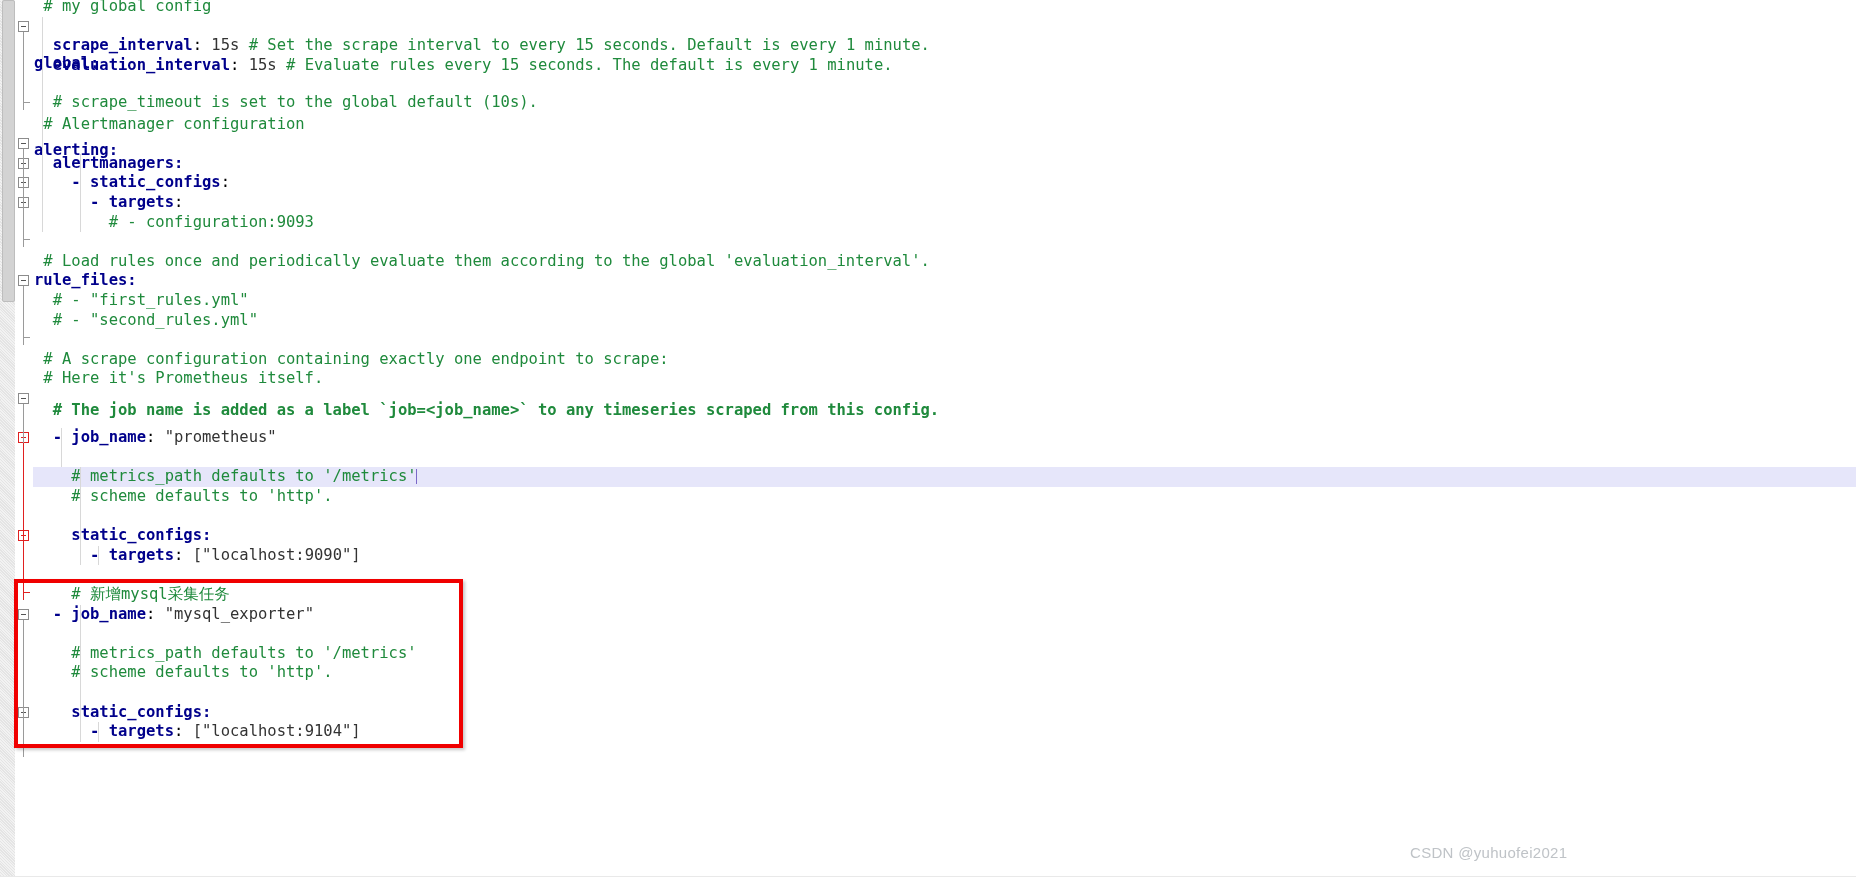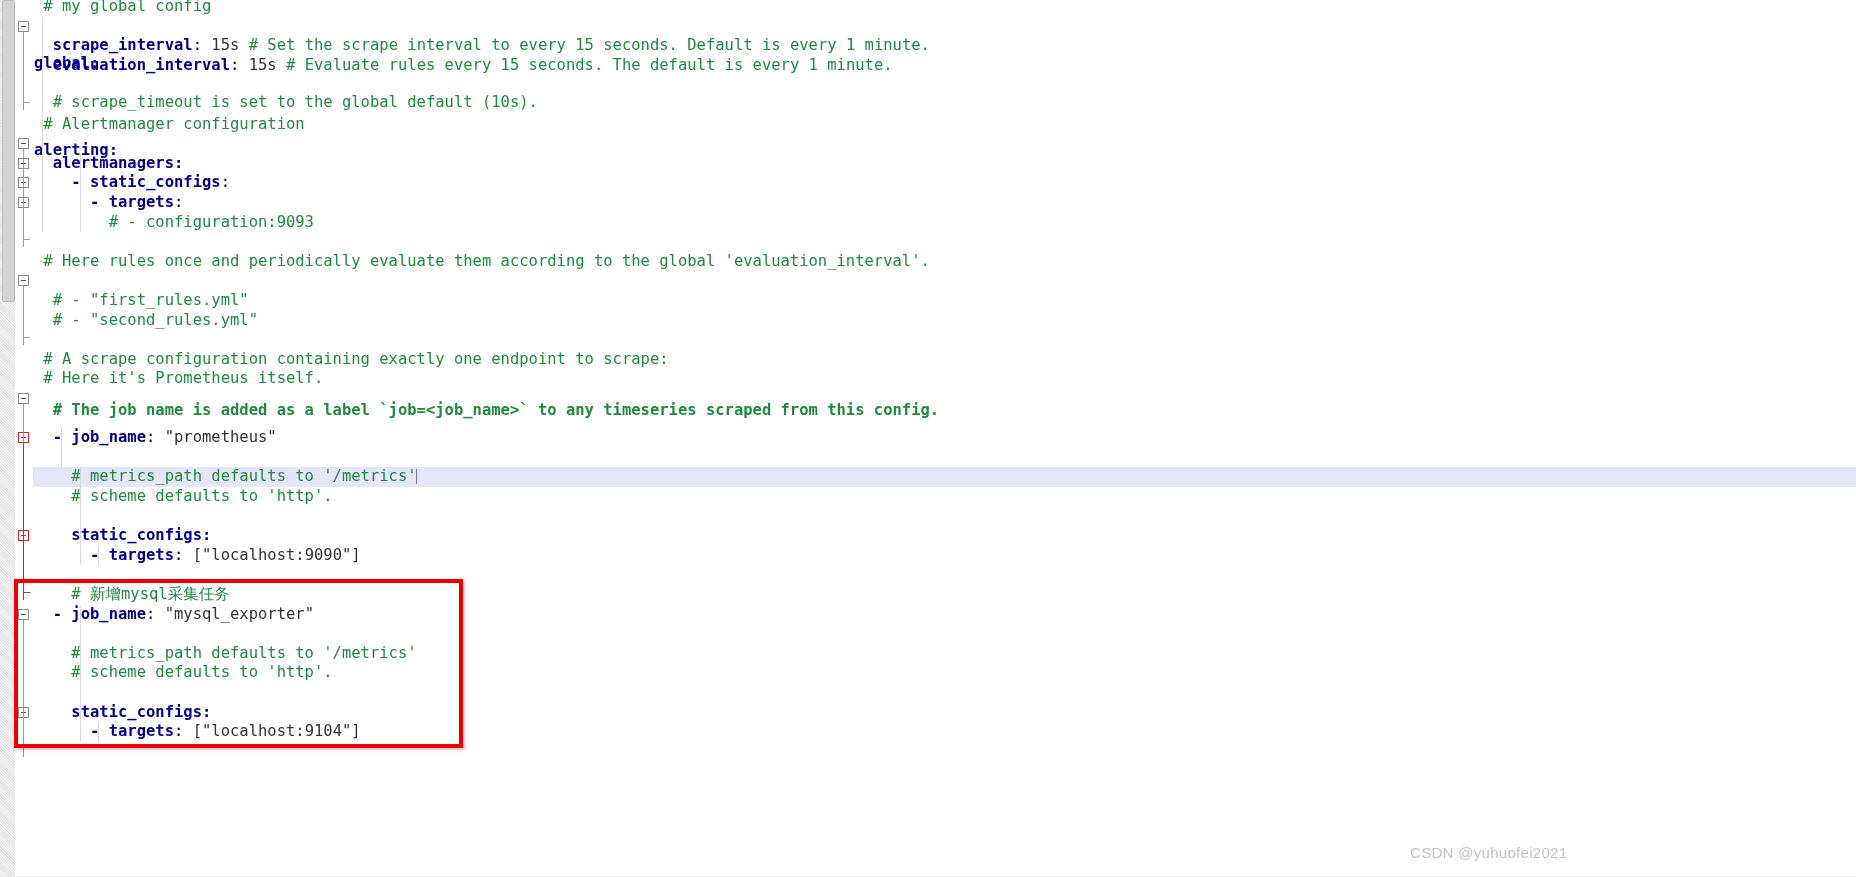--- a/index.html
+++ b/index.html
@@ -205,21 +205,22 @@
       <div class="line" style="position: absolute; top: 55.8px; left: 0px; right: 0px;"><span class="pun">  </span><span class="key">evaluation_interval</span><span class="pun">: </span><span class="val">15s </span><span class="cmt"># Evaluate rules every 15 seconds. The default is every 1 minute.</span></div>
       <div class="line" style="position: absolute; top: 75.4px; left: 0px; right: 0px; margin-top: 18px;"><span class="cmt">  # scrape_timeout is set to the global default (10s).</span></div>
       <div class="line" style="position: absolute; top: 95px; left: 0px; right: 0px;">&nbsp;</div>
       <div class="line" style="position: absolute; top: 114.6px; left: 0px; right: 0px;"><span class="cmt"> # Alertmanager configuration</span></div>
       <div class="line" style="position: absolute; top: 141px; left: 0px; right: 0px;"><span class="key">alerting:</span></div>
       <div class="line" style="position: absolute; top: 153.8px; left: 0px; right: 18px;"><span class="key">  alertmanagers:</span></div>
       <div class="line" style="position: absolute; top: 173.4px; left: 0px; right: 0px;"><span class="pun">    </span><span class="dash">- </span><span class="key">static_configs</span><span class="pun">:</span></div>
       <div class="line" style="position: absolute; top: 193px; left: 0px; right: 0px;"><span class="pun">      </span><span class="dash">- </span><span class="key">targets</span><span class="pun">:</span></div>
       <div class="line" style="position: absolute; top: 212.6px; left: 0px; right: 0px;"><span class="cmt">        # - configuration:9093</span></div>
       <div class="line" style="position: absolute; top: 232.2px; left: 0px; right: 0px;">&nbsp;</div>
-      <div class="line" style="position: absolute; top: 251.8px; left: 0px; right: 0px;"><span class="cmt"> # Here rules once and periodically evaluate them according to the global 'evaluation_interval'.</span></div>
+      <div class="line" style="position: absolute; top: 251.8px; left: 0px; right: 0px;"><span class="cmt"> # Load rules once and periodically evaluate them according to the global 'evaluation_interval'.</span></div>
+      <div class="line" style="position: absolute; top: 271.4px; left: 0px; right: 0px;"><span class="key">rule_files:</span></div>
       <div class="line" style="position: absolute; top: 291px; left: 0px; right: 0px;"><span class="cmt">  # - "first_rules.yml"</span></div>
       <div class="line" style="position: absolute; top: 310.6px; left: 0px; right: 0px;"><span class="cmt">  # - "second_rules.yml"</span></div>
       <div class="line" style="position: absolute; top: 330.2px; left: 0px; right: 0px;">&nbsp;</div>
       <div class="line" style="position: absolute; top: 349.8px; left: 0px; right: 0px;"><span class="cmt"> # A scrape configuration containing exactly one endpoint to scrape:</span></div>
       <div class="line" style="position: absolute; top: 369.4px; left: 0px; right: 12px;"><span class="cmt"> # Here it's Prometheus itself.</span></div>
       <div class="line" style="position: absolute; top: 401px; left: 0px; right: 0px; font-weight: bold;"><span class="cmt">  # The job name is added as a label `job=&lt;job_name&gt;` to any timeseries scraped from this config.</span></div>
       <div class="line" style="position: absolute; top: 428.2px; left: 0px; right: 0px;"><span class="pun">  </span><span class="dash">- </span><span class="key">job_name</span><span class="pun">: </span><span class="val">"prometheus"</span></div>
       <div class="line" style="position: absolute; top: 447.8px; left: 0px; right: 0px;">&nbsp;</div>
       <div class="line current" style="position: absolute; top: 467.4px; left: 0px; right: 0px;"><span class="cmt">    # metrics_path defaults to '/metrics'</span><span class="caret"></span></div>
       <div class="line" style="position: absolute; top: 487px; left: 0px; right: 0px;"><span class="cmt">    # scheme defaults to 'http'.</span></div>

